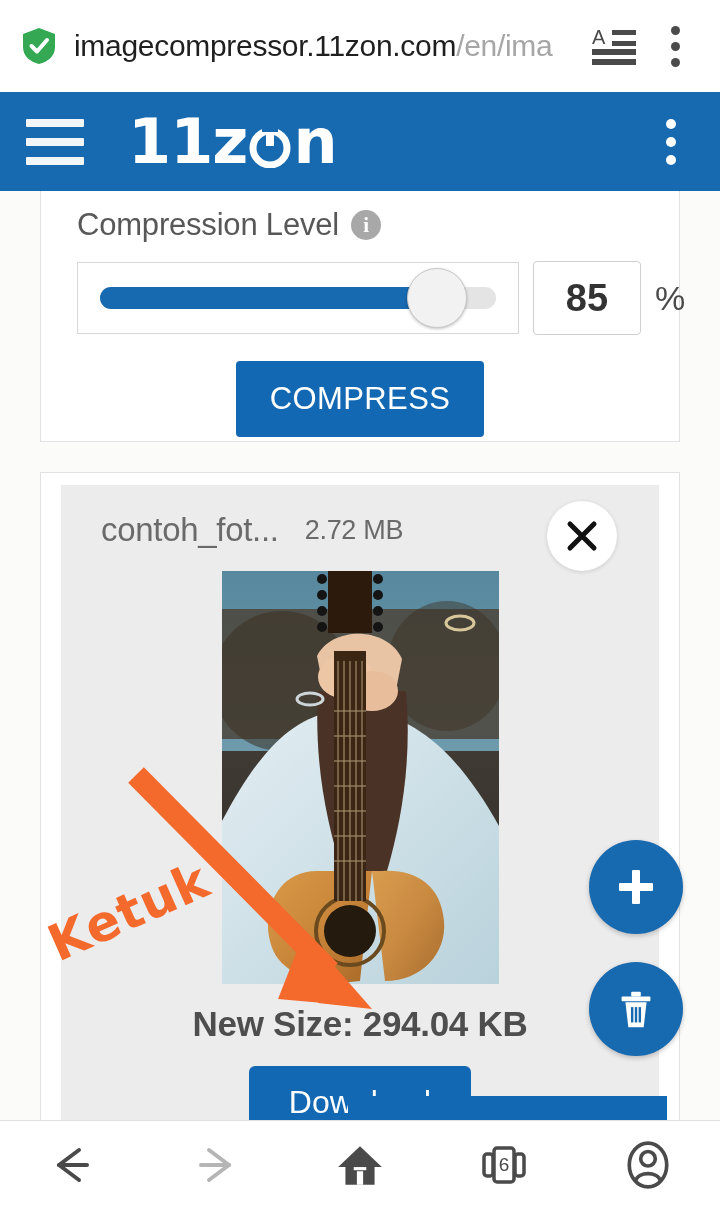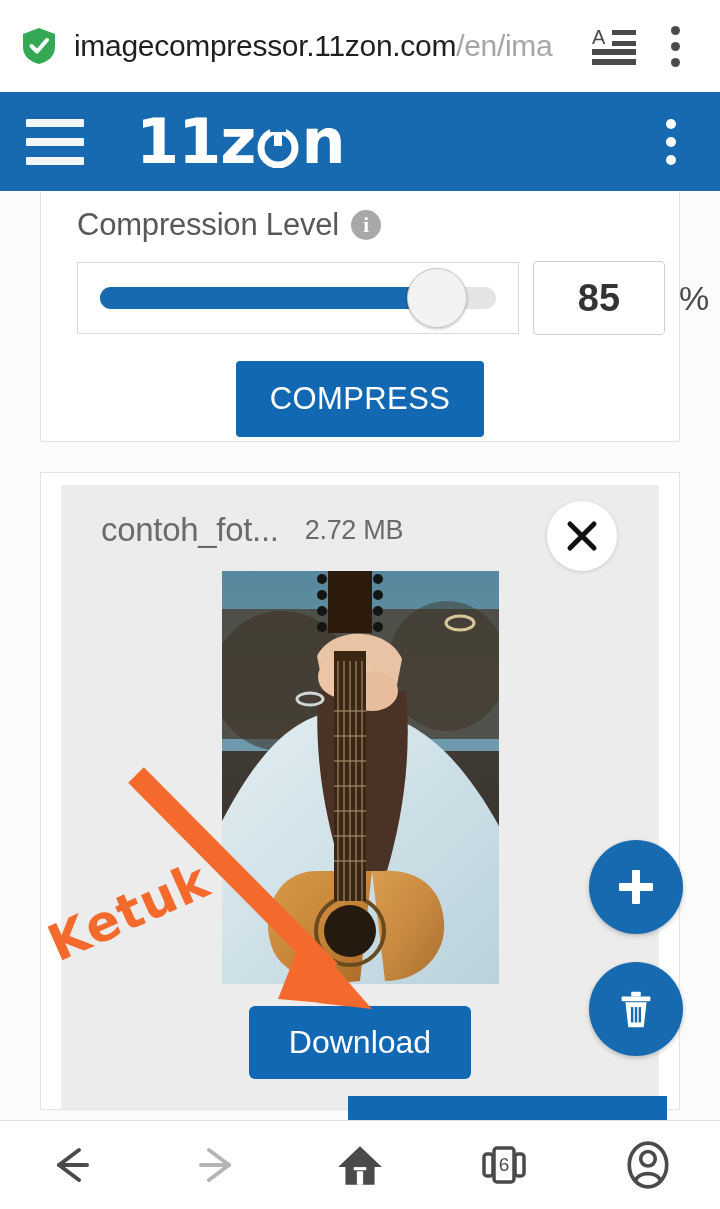--- a/index.html
+++ b/index.html
@@ -24,21 +24,21 @@
   .url-text .dim { color:#a6a6a6; }
   .urlbar-icon { flex:0 0 auto; margin-left:14px; }
   .reader-icon { width:48px; height:44px; }
   .kebab { width:46px; height:46px; display:flex; flex-direction:column;
            align-items:center; justify-content:center; gap:7px; }
   .kebab i { display:block; width:9px; height:9px; border-radius:50%; background:#4a4a4a; }
 
   
   .appbar {
     position:absolute; left:0; top:92px; width:720px; height:99px;
-    background:#1769b0; display:flex; align-items:center; padding:0 26px;gap:8px;
+    background:#1769b0; display:flex; align-items:center; padding:0 26px;
   }
   .hamburger { width:58px; height:46px; display:flex; flex-direction:column;
                justify-content:space-between; flex:0 0 auto; }
   .hamburger i { display:block; height:8px; background:#f2f6f9; border-radius:1px; }
   .brand {
     flex:1 1 auto; margin-left:44px; color:#ffffff; font-size:62px;
     font-weight:bold; letter-spacing:-1px; line-height:1; display:flex;
     align-items:center; font-family:"DejaVu Sans", sans-serif;
   }
   .brand .power { display:inline-block; width:44px; height:44px; position:relative; margin:0 1px; }
@@ -75,21 +75,21 @@
   .track {
     position:relative; width:100%; height:22px; border-radius:11px; background:#e4e4e4;
   }
   .track-fill { position:absolute; left:0; top:0; height:22px; border-radius:11px; background:#1769b0; }
   .thumb {
     position:absolute; top:50%; width:60px; height:60px; border-radius:50%;
     background:#f2f2f2; border:1px solid #c9c9c9; transform:translate(-50%,-50%);
     box-shadow:0 1px 3px rgba(0,0,0,.25);
   }
   .value-box {
-    width:132px; height:74px; border:1px solid #cfcfcf; border-radius:4px;
+    width:108px; height:74px; border:1px solid #cfcfcf; border-radius:4px;
     background:#ffffff; display:flex; align-items:center; justify-content:center;
     font-size:38px; font-weight:bold; color:#333333; flex:0 0 auto;text-align:right;
   }
   .pct { font-size:34px; color:#4a4a4a; flex:0 0 auto; }
 
   .btn-row { display:flex; justify-content:center; gap:41px; margin-top:26px; }
   .btn-primary {
     background:#1268b3; color:#ffffff; border:none; border-radius:4px;
     font-size:31px; padding:20px 34px; letter-spacing:0.4px;
     font-family:"Liberation Sans", sans-serif; cursor:pointer;
@@ -320,20 +320,24 @@
                 <circle cx="156" cy="40" r="5"></circle>
                   <circle cx="156" cy="56" r="5"></circle>
               </g>
 
               <ellipse cx="88" cy="128" rx="13" ry="6" fill="none" stroke="#cfd6d9" stroke-width="3"></ellipse>
               <ellipse cx="238" cy="52" rx="14" ry="7" fill="none" stroke="#d8c79a" stroke-width="3"></ellipse>
             </svg>
           </div>
         </div>
 
+        <div class="newsize">
+          <span>New Size:</span>
+          <span>294.04 KB</span>
+        </div>
 
         <div class="dl-wrap">
           <button class="btn-download">Download</button>
         </div>
       </div>
 
       <div class="fab fab-add">
         <svg viewBox="0 0 50 50" width="50" height="50">
           <rect x="21" y="8" width="8" height="34" rx="1" fill="#ffffff"></rect>
           <rect x="8" y="21" width="34" height="8" rx="1" fill="#ffffff"></rect>

